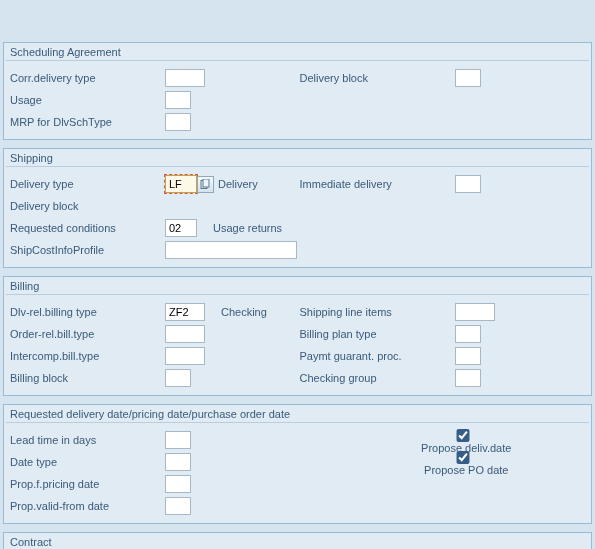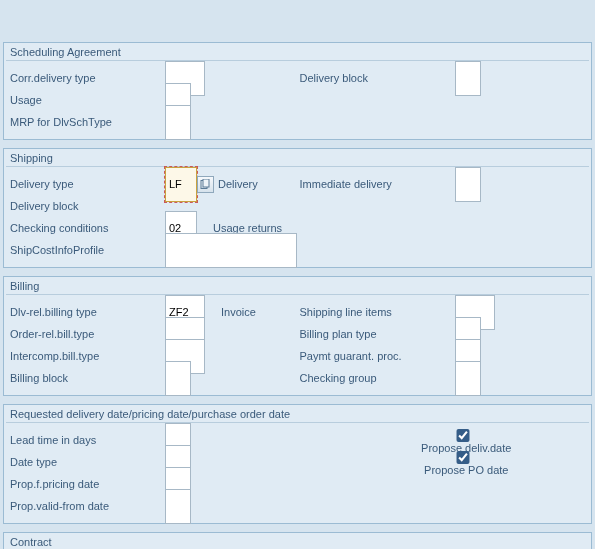--- a/index.html
+++ b/index.html
@@ -44,21 +44,21 @@
     display: flex;
     align-items: center;
     height: 22px;
   }
   .lbl {
     width: 155px;
     padding-left: 2px;
     color: #3a5a7a;
   }
   input.txt {
-    height: 35px;
+    height: 18px;
     border: 1px solid #a7b8c6;
     background: #fff;
     font-size: 11px;
     padding: 0 3px;
     box-sizing: border-box;
   }
   .w-tiny   { width: 26px; }
   .w-xs     { width: 32px; }
   .w-sm     { width: 40px; }
   .w-med    { width: 58px; }
@@ -152,21 +152,21 @@
               <rect x="3" y="0" width="6" height="8" fill="#eef4f9" stroke="#5a7a96" stroke-width="1"></rect>
             </svg>
           </span>
         </span>
         <span class="desc" style="margin-left:4px">Delivery</span>
       </div>
       <div class="row">
         <span class="lbl">Delivery block</span>
       </div>
       <div class="row">
-        <span class="lbl">Checking conditions</span>
+        <span class="lbl">Requested conditions</span>
         <input class="txt w-xs" value="02" style="">
         <span class="desc">Usage returns</span>
       </div>
       <div class="row">
         <span class="lbl">ShipCostInfoProfile</span>
         <input class="txt w-long" value="" style="">
       </div>
     </div>
     <div class="col col2">
       <div class="row">
@@ -178,21 +178,21 @@
 </div>
 
 <div class="group">
   <div class="group-title">Billing</div>
   <div class="group-sep"></div>
   <div class="cols">
     <div class="col">
       <div class="row">
         <span class="lbl">Dlv-rel.billing type</span>
         <input class="txt w-sm" value="ZF2" style="">
-        <span class="desc">Invoice</span>
+        <span class="desc">Checking</span>
       </div>
       <div class="row">
         <span class="lbl">Order-rel.bill.type</span>
         <input class="txt w-sm" value="" style="">
       </div>
       <div class="row">
         <span class="lbl">Intercomp.bill.type</span>
         <input class="txt w-sm" value="" style="">
       </div>
       <div class="row">

